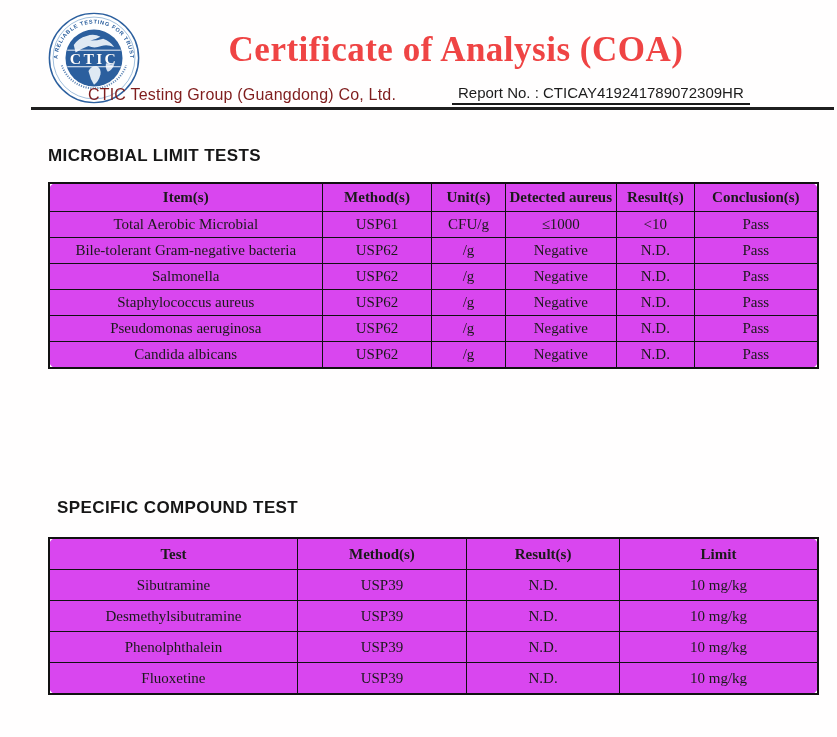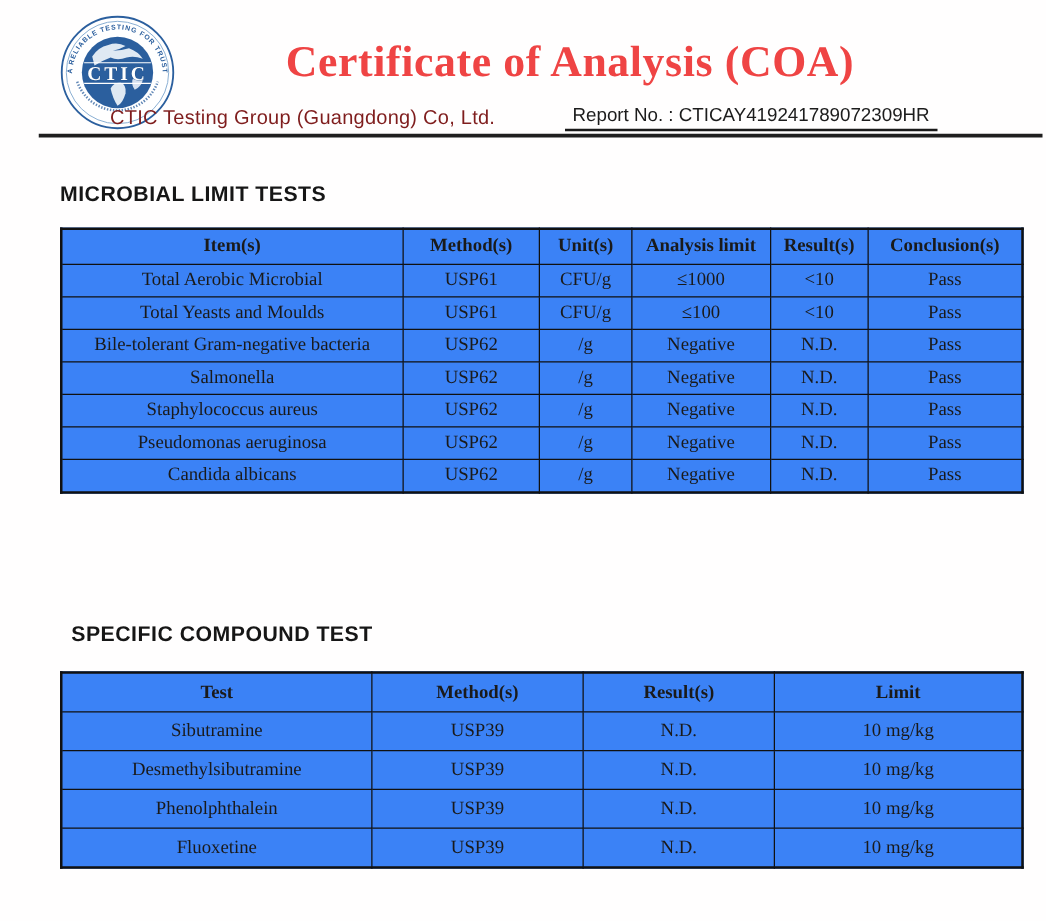--- a/index.html
+++ b/index.html
@@ -26,21 +26,21 @@
   }
   .header-rule{position:absolute;left:31px;top:107px;width:803px;height:3px;background:#1f1f1f;}
   
   .sec-heading{
     position:absolute;font-family:"Liberation Sans",sans-serif;font-weight:bold;
     font-size:17px;letter-spacing:0.4px;color:#161616;white-space:nowrap;
   }
   .sec1-heading{left:48px;top:146px;}
   .sec2-heading{left:57px;top:498px;}
   
-  table{border-collapse:collapse;table-layout:fixed;position:absolute;left:48px;background:#3b82f6;}
+  table{border-collapse:collapse;table-layout:fixed;position:absolute;left:48px;background:#d946ef;border-radius:11px;}
   .tbl-1{top:182px;width:771px;}
   .tbl-2{top:537px;width:771px;}
   th,td{
     border:1px solid #111;text-align:center;vertical-align:middle;
     padding:0 2px;overflow:hidden;white-space:nowrap;
   }
   table{border:2px solid #111;}
   th{font-family:"Liberation Serif",serif;font-weight:bold;font-size:15px;}
   td{font-family:"Liberation Serif",serif;font-weight:normal;font-size:15px;}
   .tbl-1 th{height:27px;}
@@ -100,39 +100,31 @@
         <col class="t1-c3">
       <col class="t1-c4">
         <col class="t1-c5">
         <col class="t1-c6">
     </colgroup>
     <thead>
       <tr>
           <th>Item(s)</th>
           <th>Method(s)</th>
           <th>Unit(s)</th>
-          <th>Analysis limit</th>
+          <th>Detected aureus</th>
           <th>Result(s)</th>
           <th>Conclusion(s)</th>
         </tr>
     </thead>
     <tbody>
         <tr>
           <td>Total Aerobic Microbial</td>
           <td>USP61</td>
           <td>CFU/g</td>
           <td>≤1000</td>
-          <td>&lt;10</td>
-          <td>Pass</td>
-        </tr>
-        <tr>
-          <td>Total Yeasts and Moulds</td>
-          <td>USP61</td>
-          <td>CFU/g</td>
-          <td>≤100</td>
           <td>&lt;10</td>
           <td>Pass</td>
         </tr>
         <tr>
           <td>Bile-tolerant Gram-negative bacteria</td>
           <td>USP62</td>
           <td>/g</td>
           <td>Negative</td>
           <td>N.D.</td>
           <td>Pass</td>

